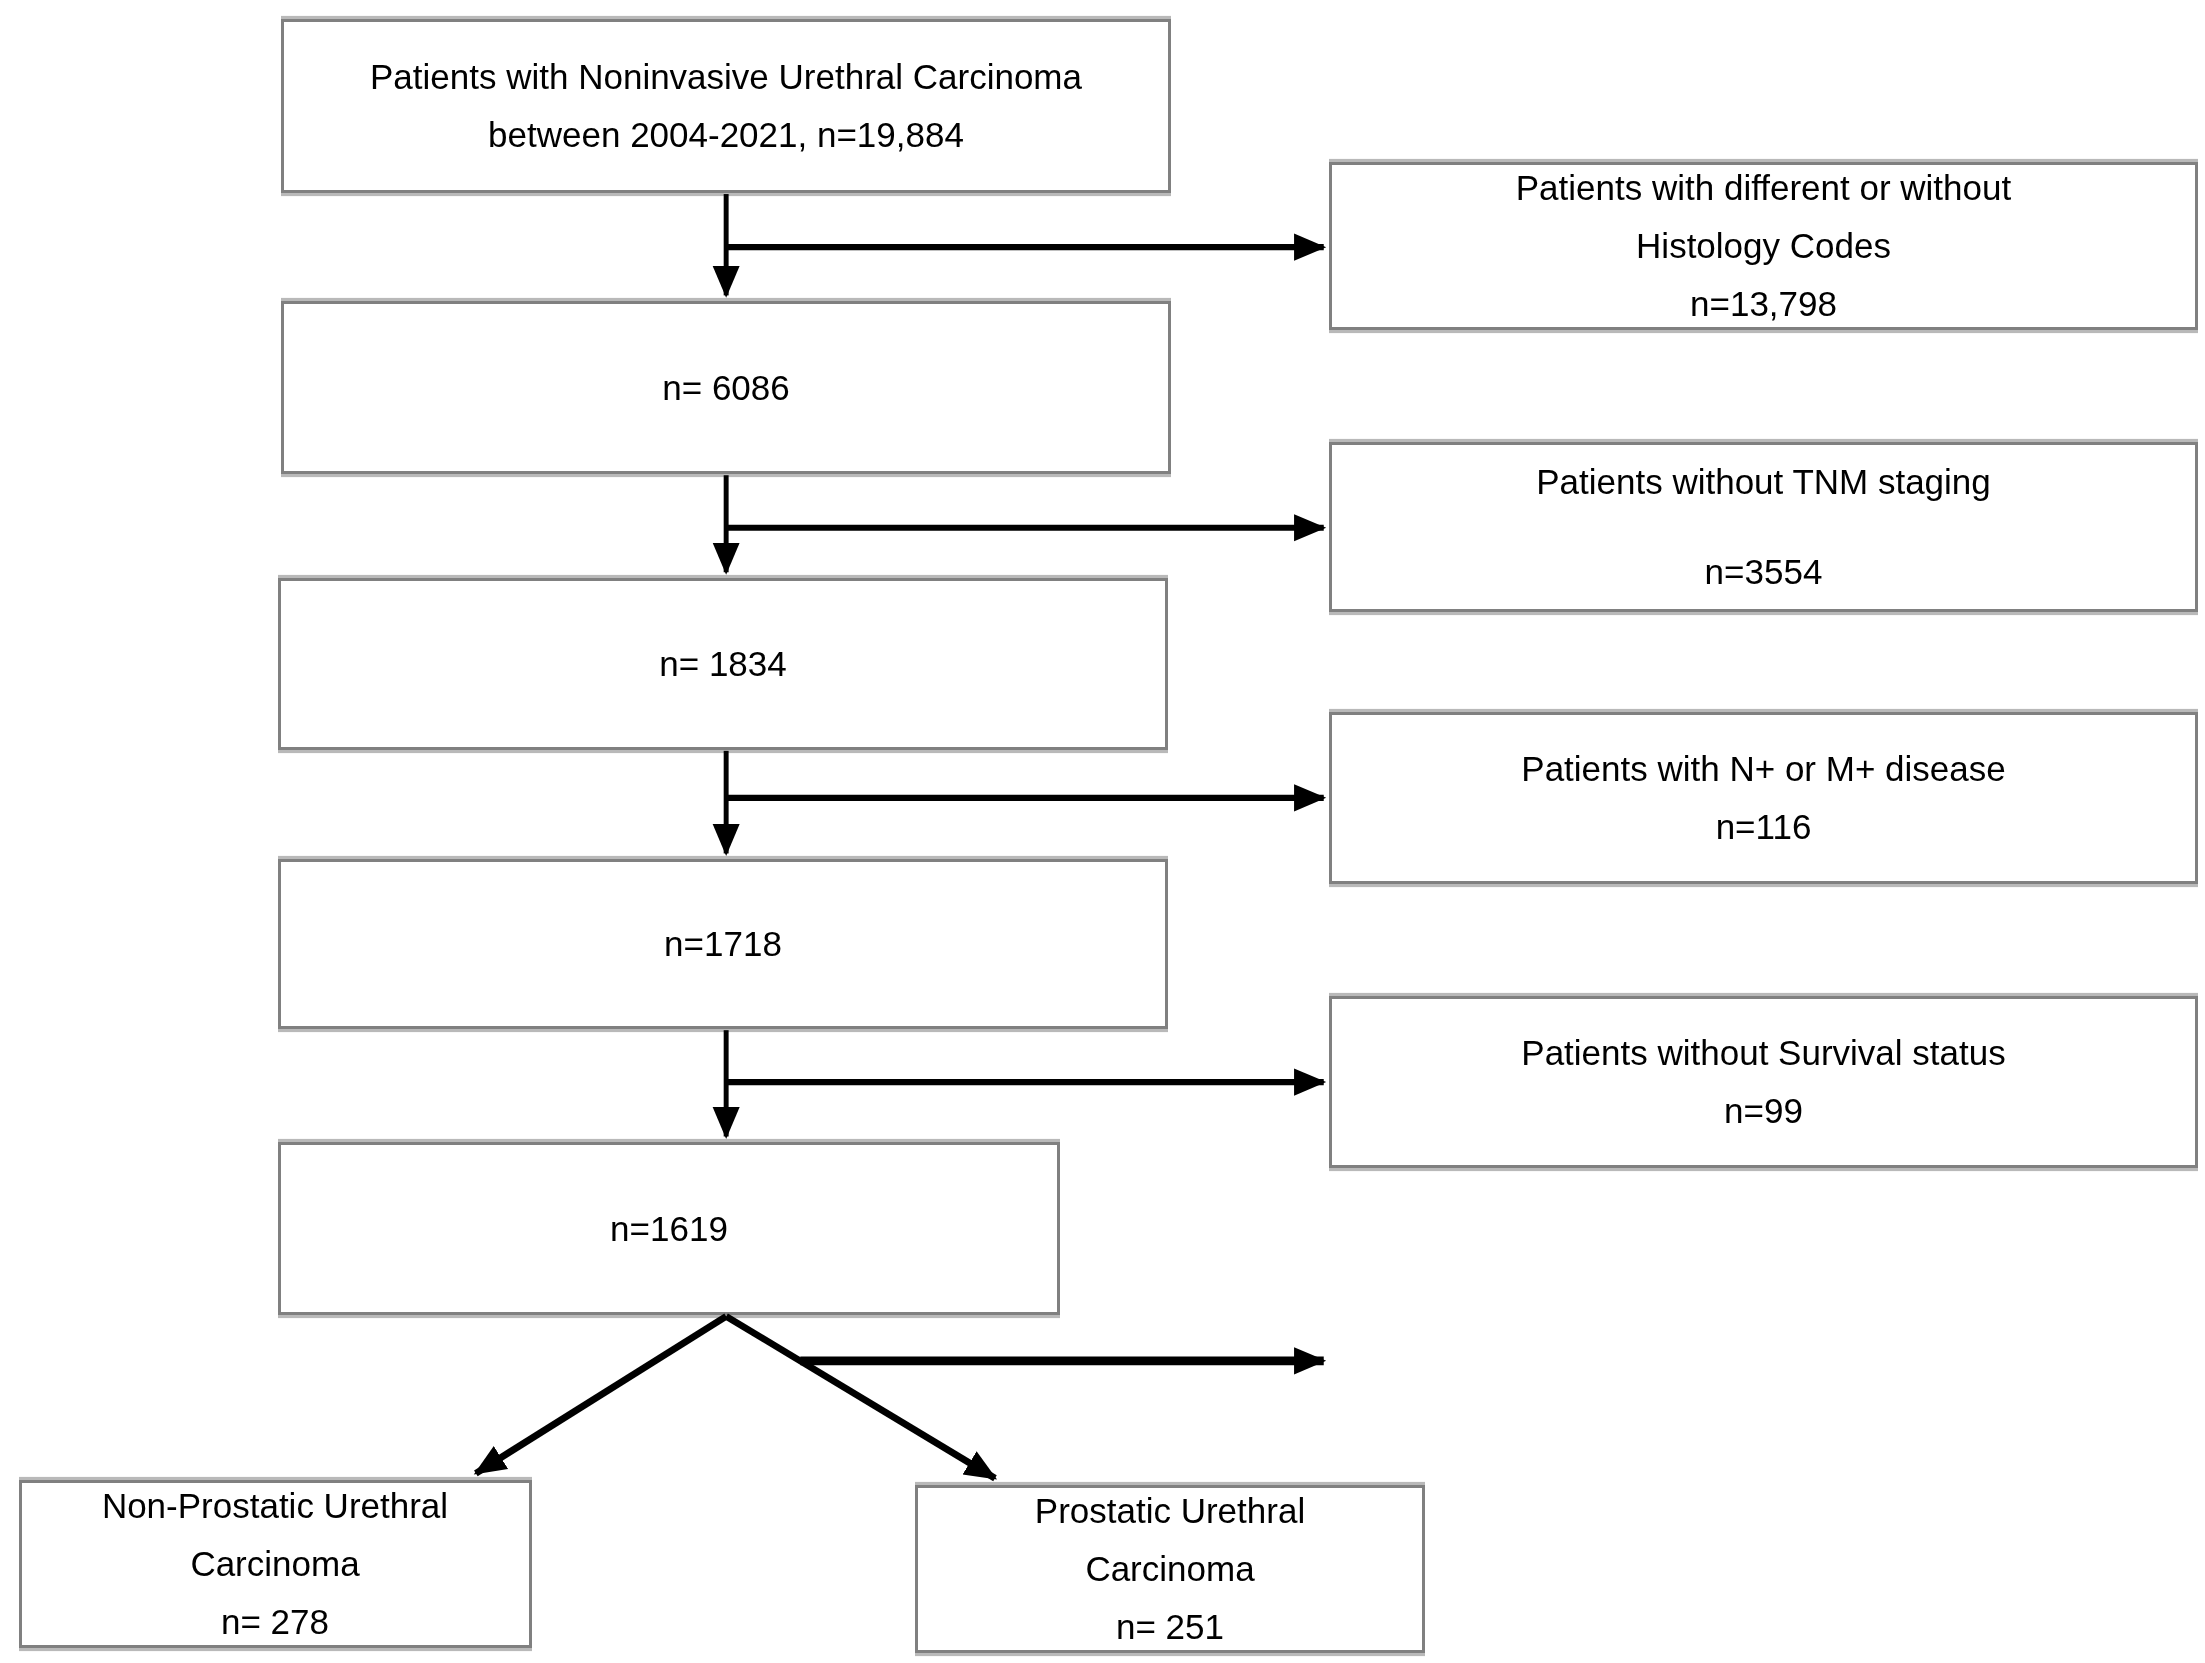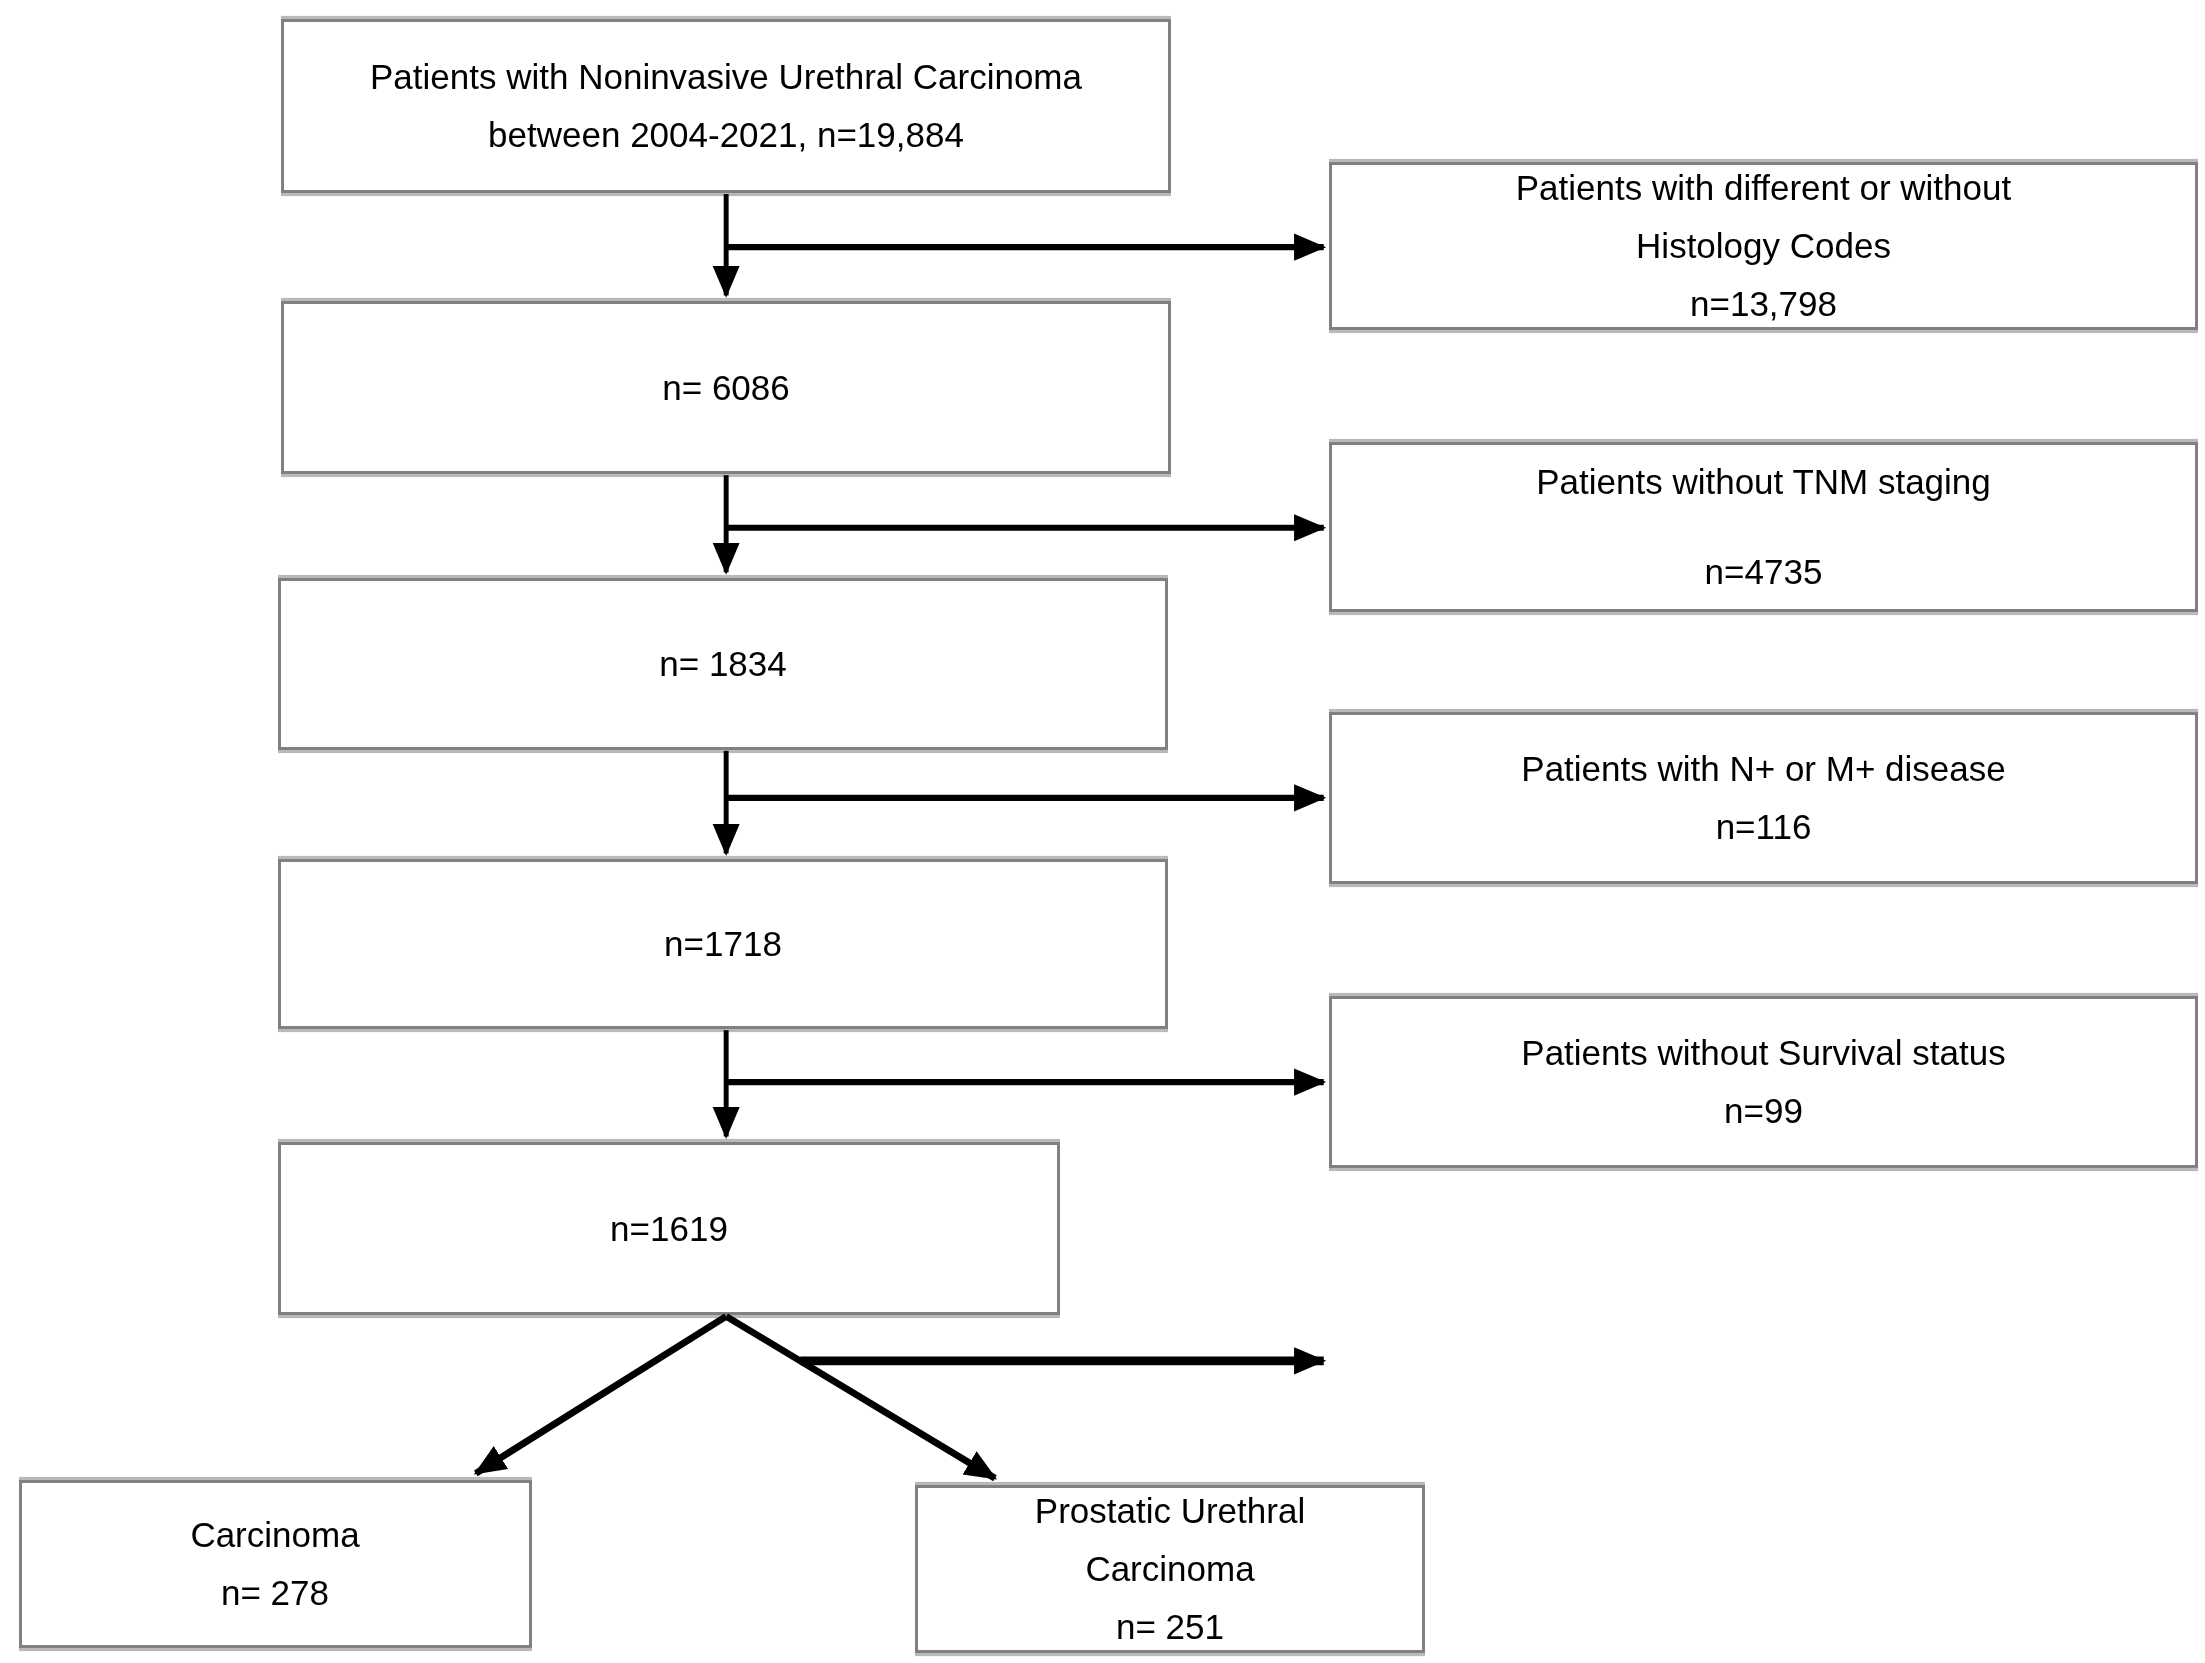--- a/index.html
+++ b/index.html
@@ -70,35 +70,36 @@
   </div>
 
   <div class="box" style="left:1329px; top:162px; width:869px; height:168px;">
     <span class="line">Patients with different or without</span>
     <span class="line">Histology Codes</span>
     <span class="line">n=13,798</span>
   </div>
 
   <div class="box" style="left:1329px; top:442px; width:869px; height:170px;gap:32px;">
     <span class="line">Patients without TNM staging</span>
-    <span class="line">n=4735</span>
+    <span class="line">n=3554</span>
   </div>
 
   <div class="box" style="left:1329px; top:712px; width:869px; height:172px;">
     <span class="line">Patients with N+ or M+ disease</span>
     <span class="line">n=116</span>
   </div>
 
   <div class="box" style="left:1329px; top:996px; width:869px; height:172px;">
     <span class="line">Patients without Survival status</span>
     <span class="line">n=99</span>
   </div>
 
 
   <div class="box" style="left:18.5px; top:1480px; width:513px; height:168px;">
+    <span class="line">Non-Prostatic Urethral</span>
     <span class="line">Carcinoma</span>
     <span class="line">n= 278</span>
   </div>
 
   <div class="box" style="left:915px; top:1485px; width:510px; height:168px;">
     <span class="line">Prostatic Urethral</span>
     <span class="line">Carcinoma</span>
     <span class="line">n= 251</span>
   </div>
 

